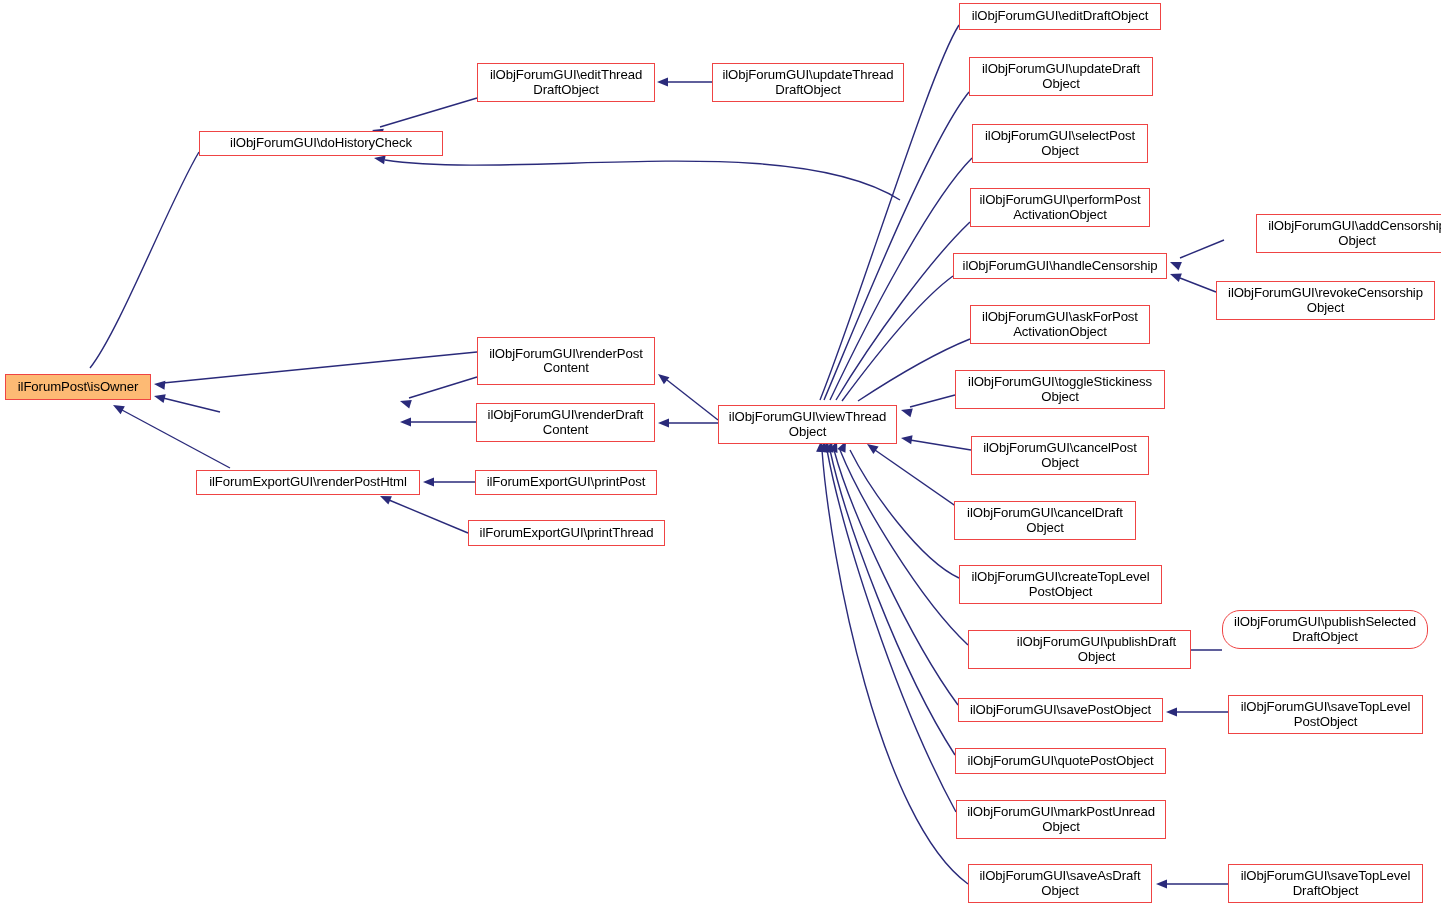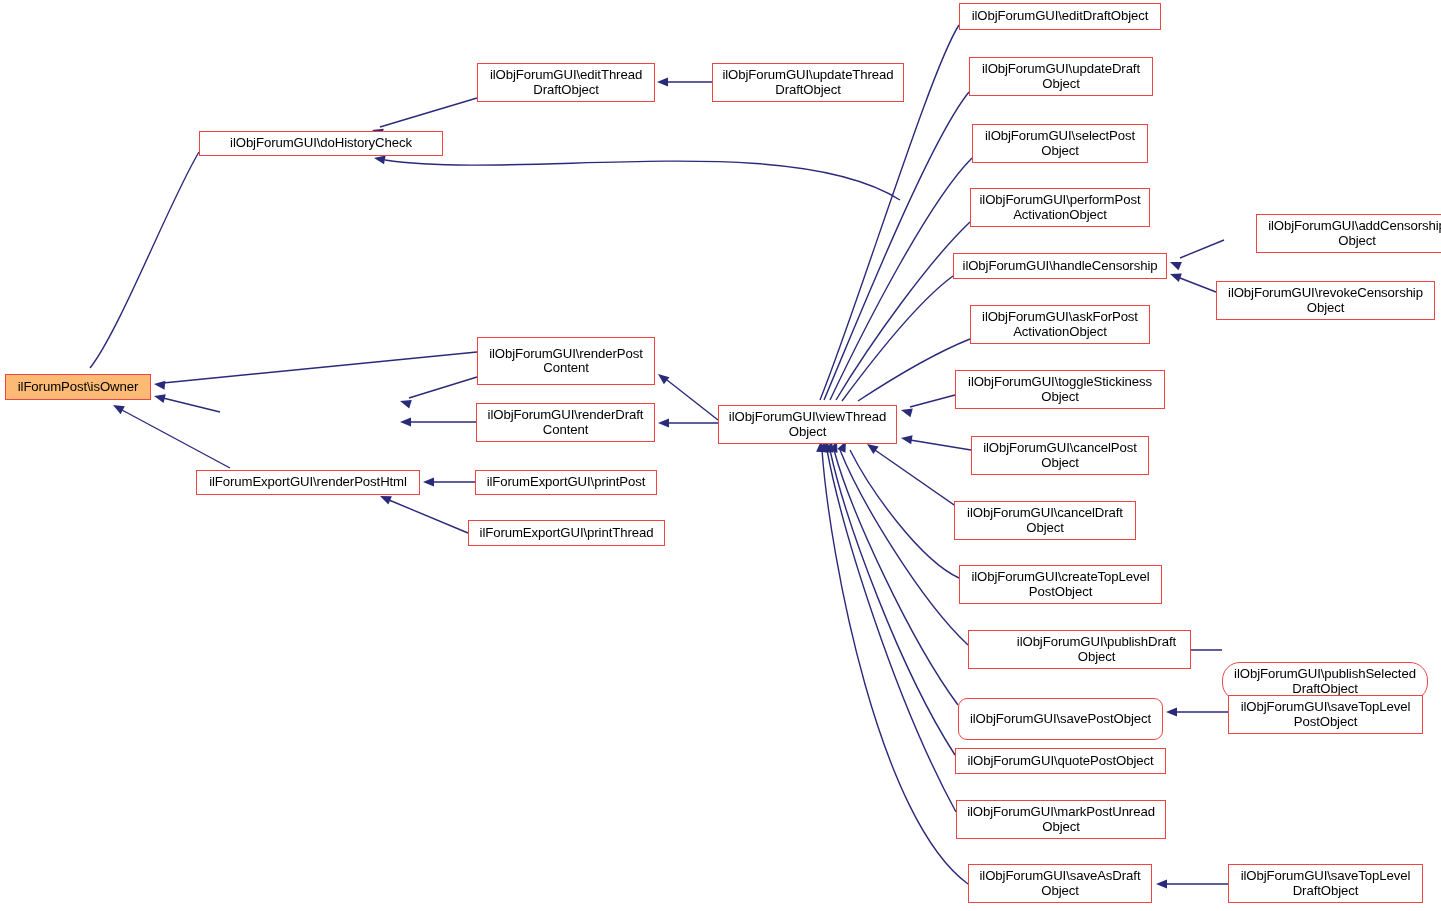--- a/index.html
+++ b/index.html
@@ -211,29 +211,29 @@
     <div class="node" style="left: 955px; top: 370px; width: 210px; height: 39px;">ilObjForumGUI\toggleStickiness
 Object</div>
     <div class="node" style="left: 971px; top: 436px; width: 178px; height: 39px;">ilObjForumGUI\cancelPost
 Object</div>
     <div class="node" style="left: 954px; top: 501px; width: 182px; height: 39px;">ilObjForumGUI\cancelDraft
 Object</div>
     <div class="node" style="left: 959px; top: 565px; width: 203px; height: 39px;">ilObjForumGUI\createTopLevel
 PostObject</div>
     <div class="node" style="left: 968px; top: 630px; width: 223px; height: 39px; padding-left: 37px;">ilObjForumGUI\publishDraft
 Object</div>
-    <div class="node" style="left: 958px; top: 698px; width: 205px; height: 42px; border-radius: 9px;">ilObjForumGUI\savePostObject</div>
+    <div class="node" style="left: 958px; top: 698px; width: 205px; height: 24px;">ilObjForumGUI\savePostObject</div>
     <div class="node" style="left: 955px; top: 748px; width: 211px; height: 26px;">ilObjForumGUI\quotePostObject</div>
     <div class="node" style="left: 956px; top: 800px; width: 210px; height: 39px;">ilObjForumGUI\markPostUnread
 Object</div>
     <div class="node" style="left: 968px; top: 864px; width: 184px; height: 39px;">ilObjForumGUI\saveAsDraft
 Object</div>
     <div class="node" style="left: 1256px; top: 214px; width: 202px; height: 39px;">ilObjForumGUI\addCensorship
 Object</div>
     <div class="node" style="left: 1216px; top: 281px; width: 219px; height: 39px;">ilObjForumGUI\revokeCensorship
 Object</div>
-    <div class="node" style="left: 1222px; top: 662px; width: 206px; height: 39px; border-radius: 18px;">ilObjForumGUI\publishSelected
+    <div class="node" style="left: 1222px; top: 610px; width: 206px; height: 39px; border-radius: 18px;">ilObjForumGUI\publishSelected
 DraftObject</div>
     <div class="node" style="left: 1228px; top: 695px; width: 195px; height: 39px;">ilObjForumGUI\saveTopLevel
 PostObject</div>
     <div class="node" style="left: 1228px; top: 864px; width: 195px; height: 39px;">ilObjForumGUI\saveTopLevel
 DraftObject</div>
   </div>
 
 </body></html>

